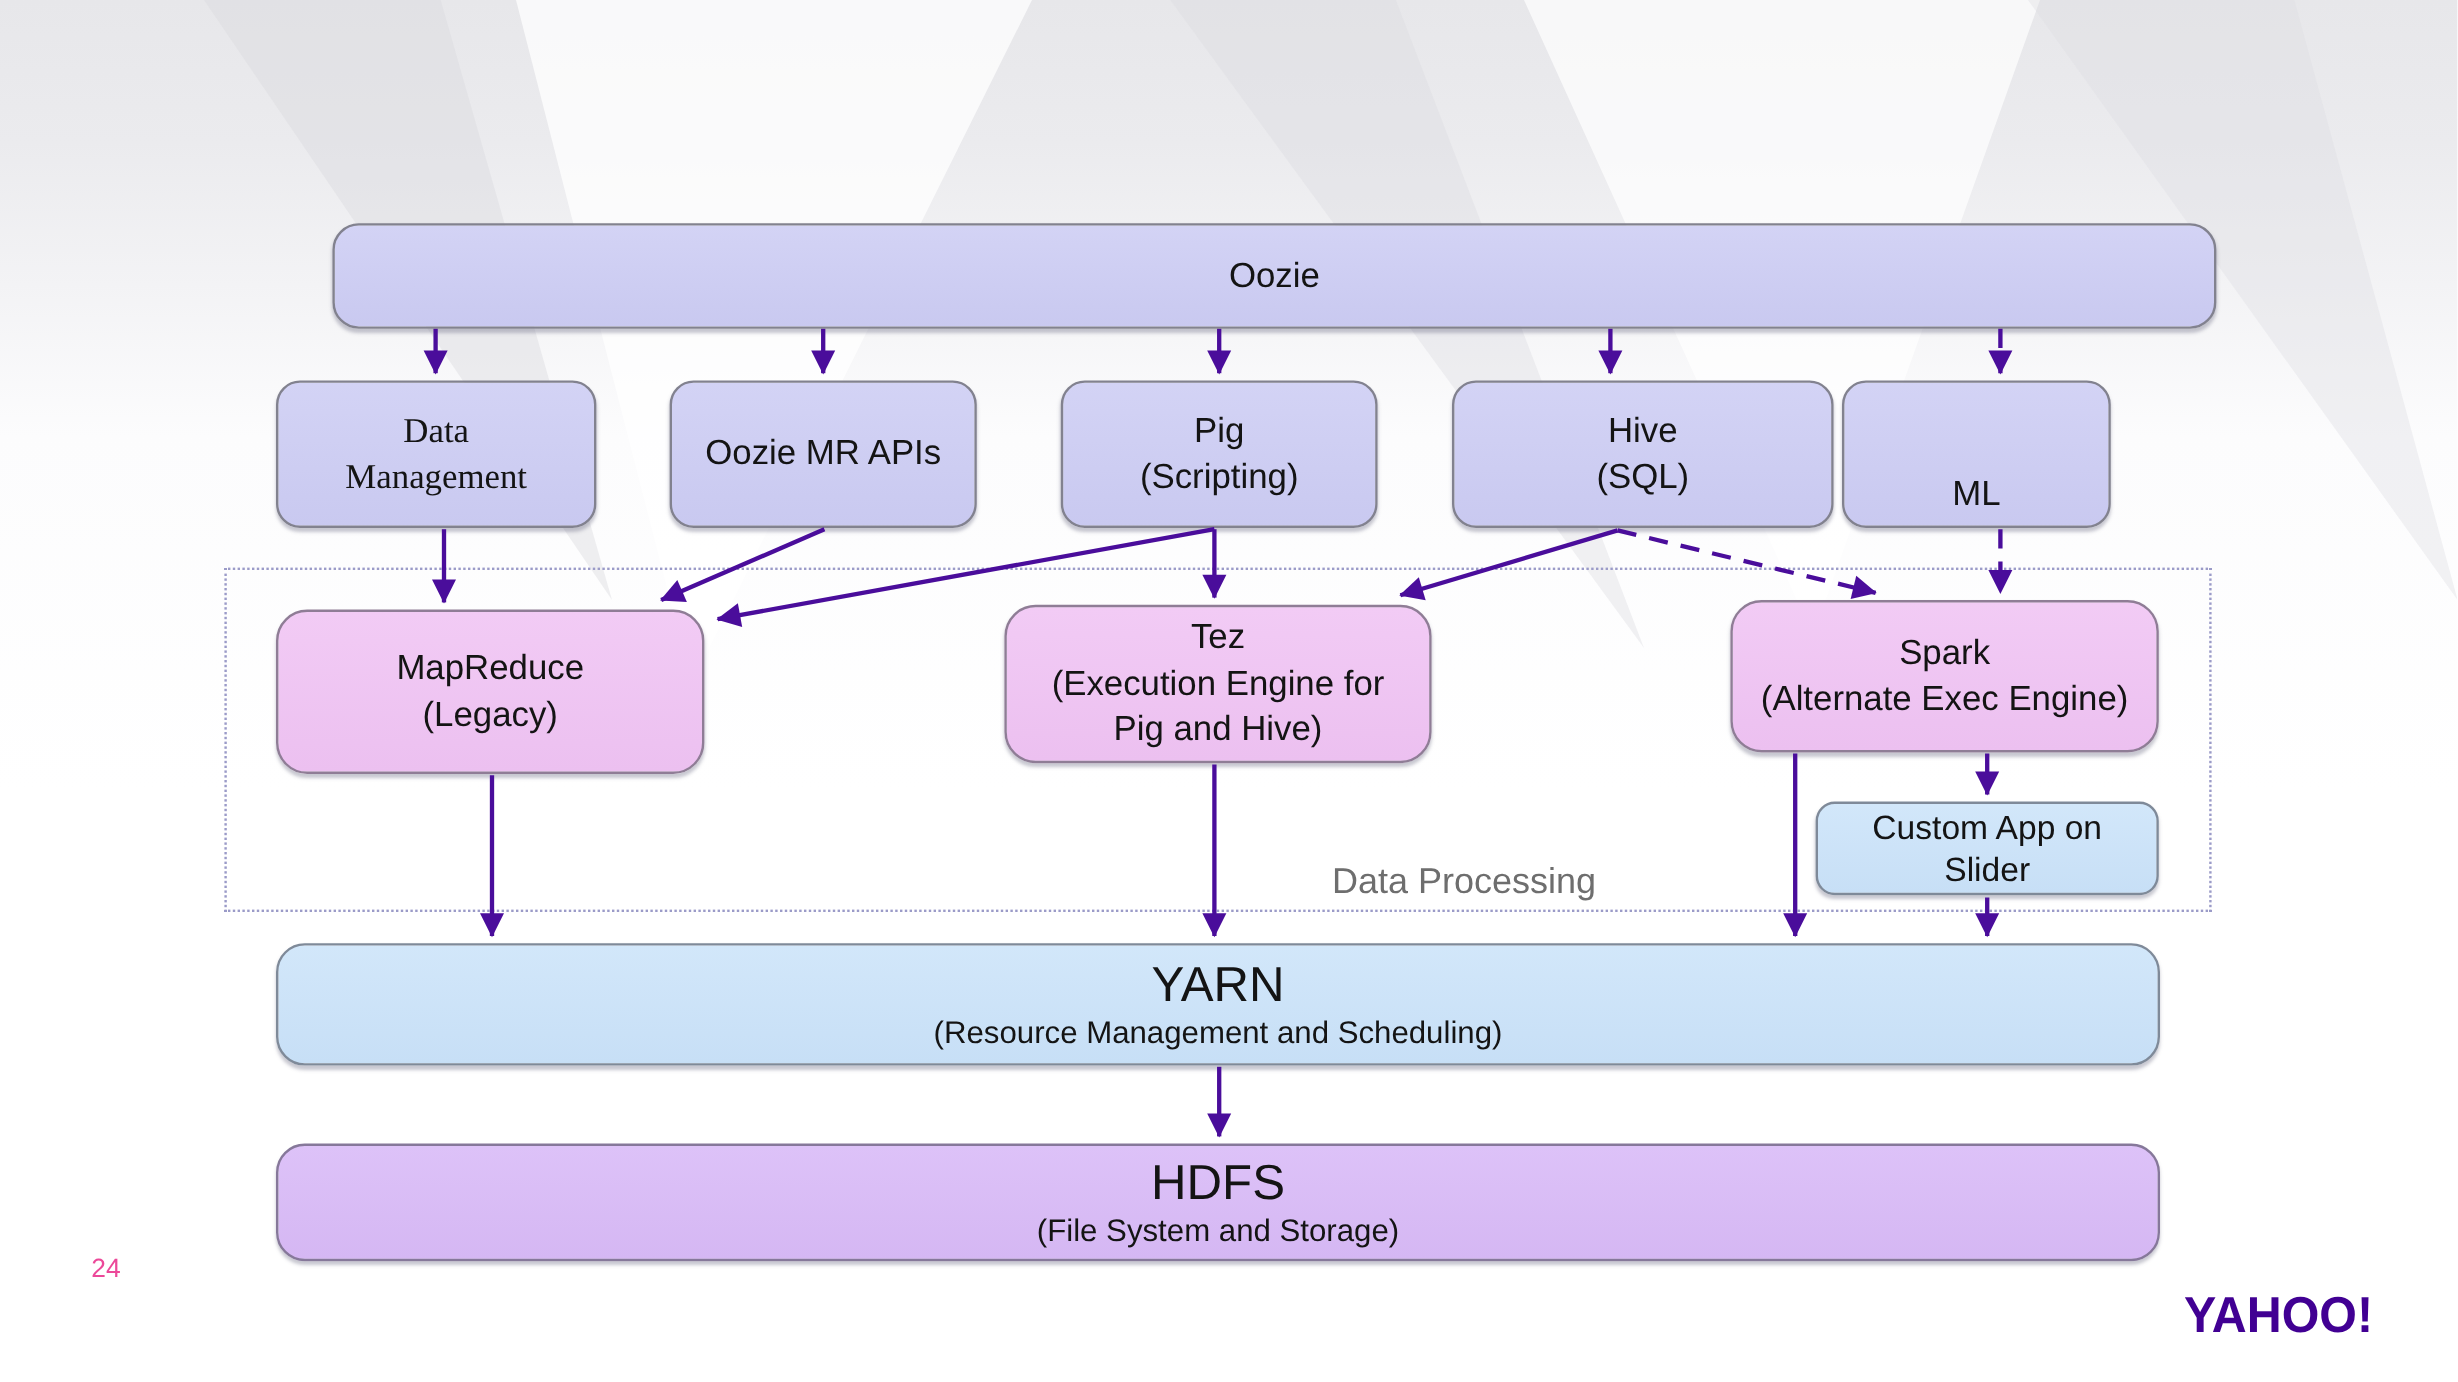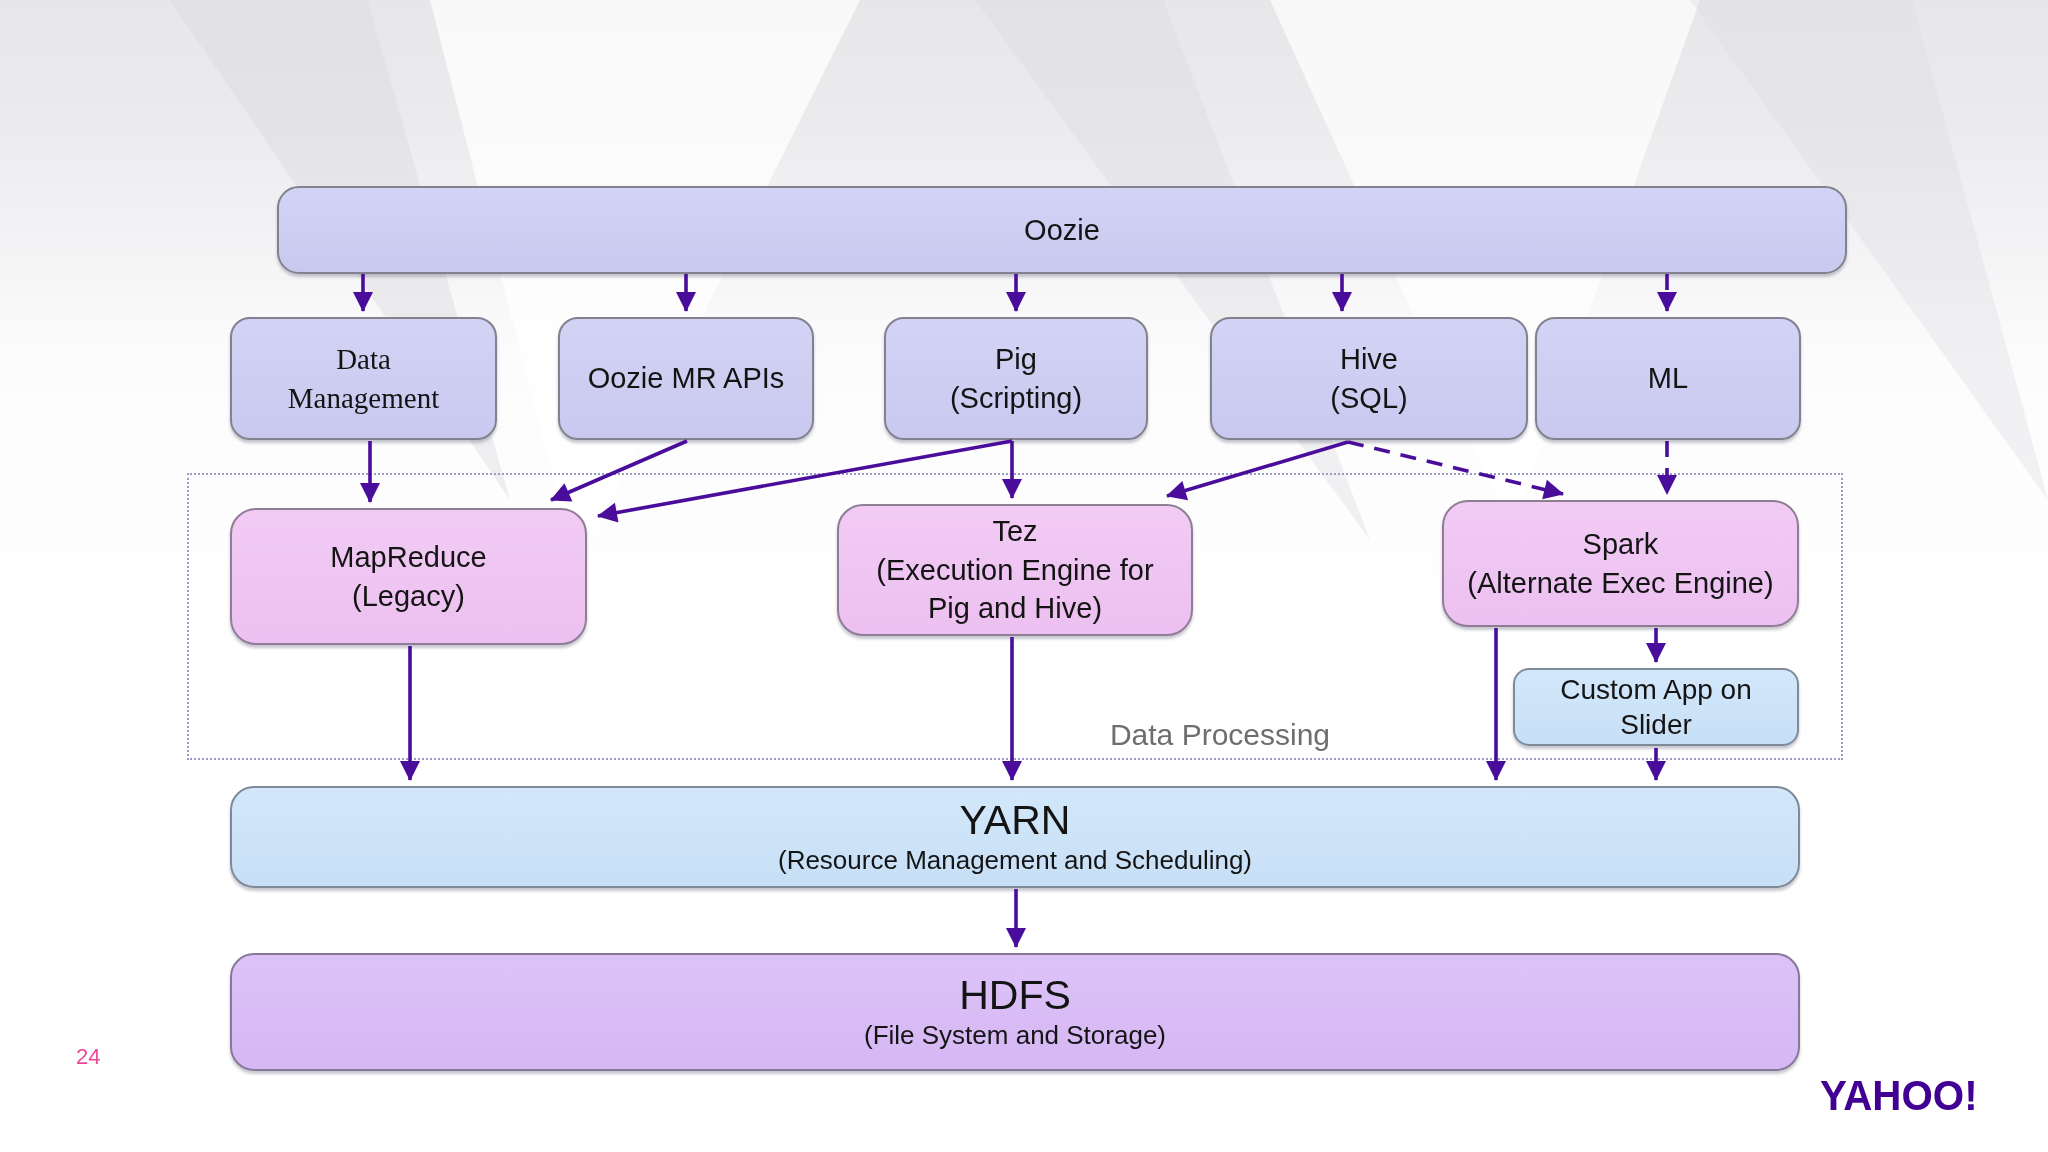--- a/index.html
+++ b/index.html
@@ -59,27 +59,27 @@
   .fill-purp{background:linear-gradient(180deg,#ddc2f8 0%,#d5b7f3 100%);border-color:#86789a;}
   .big-label{font-size:41px;line-height:1.15;}
   .sub-label{font-size:26px;line-height:1.25;}
 
   
   .n-oozie     {left:230px; top:186px; width:1570px;height:88px; border-radius:22px;margin-left:47px;}
   .n-dm        {left:230px; top:317px; width:267px; height:123px;font-family:Liberation Serif, serif;}
   .n-java      {left:558px; top:317px; width:256px; height:123px;}
   .n-pig       {left:884px; top:317px; width:264px; height:123px;}
   .n-hive      {left:1210px;top:317px; width:318px; height:123px;}
-  .n-ml        {left:1535px;top:317px; width:266px; height:123px;}
+  .n-ml        {left:1535px;top:317px; width:224px; height:123px;justify-content:flex-end;}
   .n-mapreduce {left:230px; top:508px; width:357px; height:137px;border-radius:26px;}
   .n-tez       {left:837px; top:504px; width:356px; height:132px;border-radius:26px;}
   .n-spark     {left:1442px;top:500px; width:357px; height:127px;border-radius:26px;}
   .n-customapp {left:1513px;top:668px; width:286px; height:78px; border-radius:16px;font-size:28px;line-height:1.25;}
   .n-yarn      {left:230px; top:786px; width:1570px;height:102px;border-radius:24px;}
-  .n-hdfs      {left:230px; top:953px; width:1570px;height:118px; border-radius:24px;}
+  .n-hdfs      {left:230px; top:953px; width:1570px;height:98px; border-radius:24px;}
 
   
   #edges-svg{position:absolute;left:0;top:0;width:2048px;height:1152px;z-index:5;pointer-events:none;}
   .edge{stroke:#4a0d9b;stroke-width:3.6;fill:none;}
   .edge.dashed{stroke-dasharray:16 11;}
 </style>
 </head>
 <body>
 
 <div class="slide">

